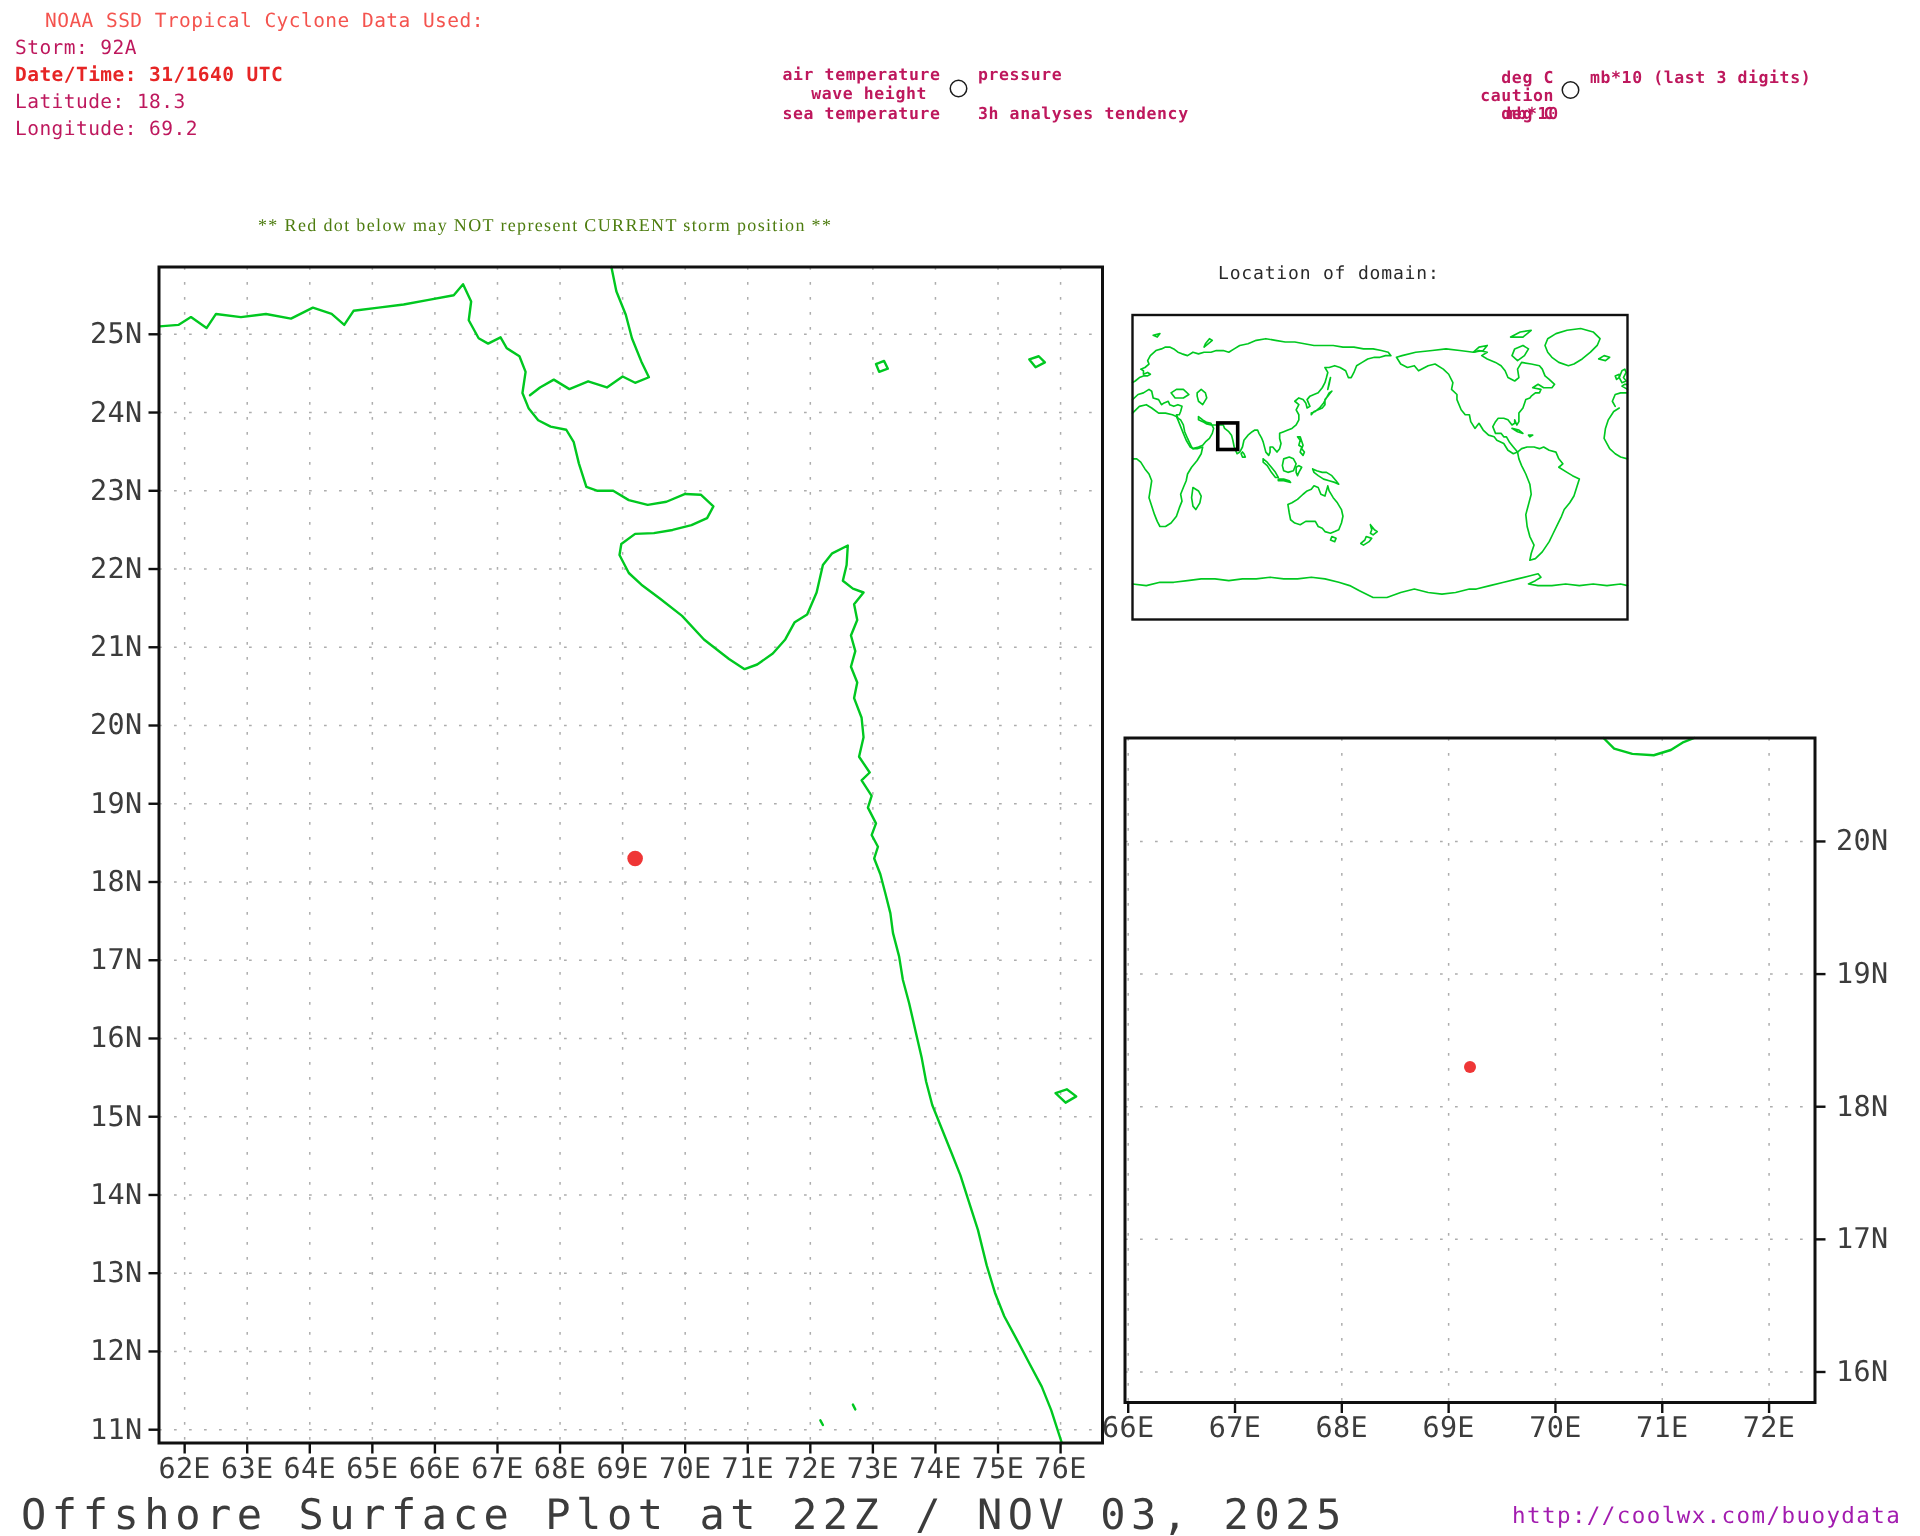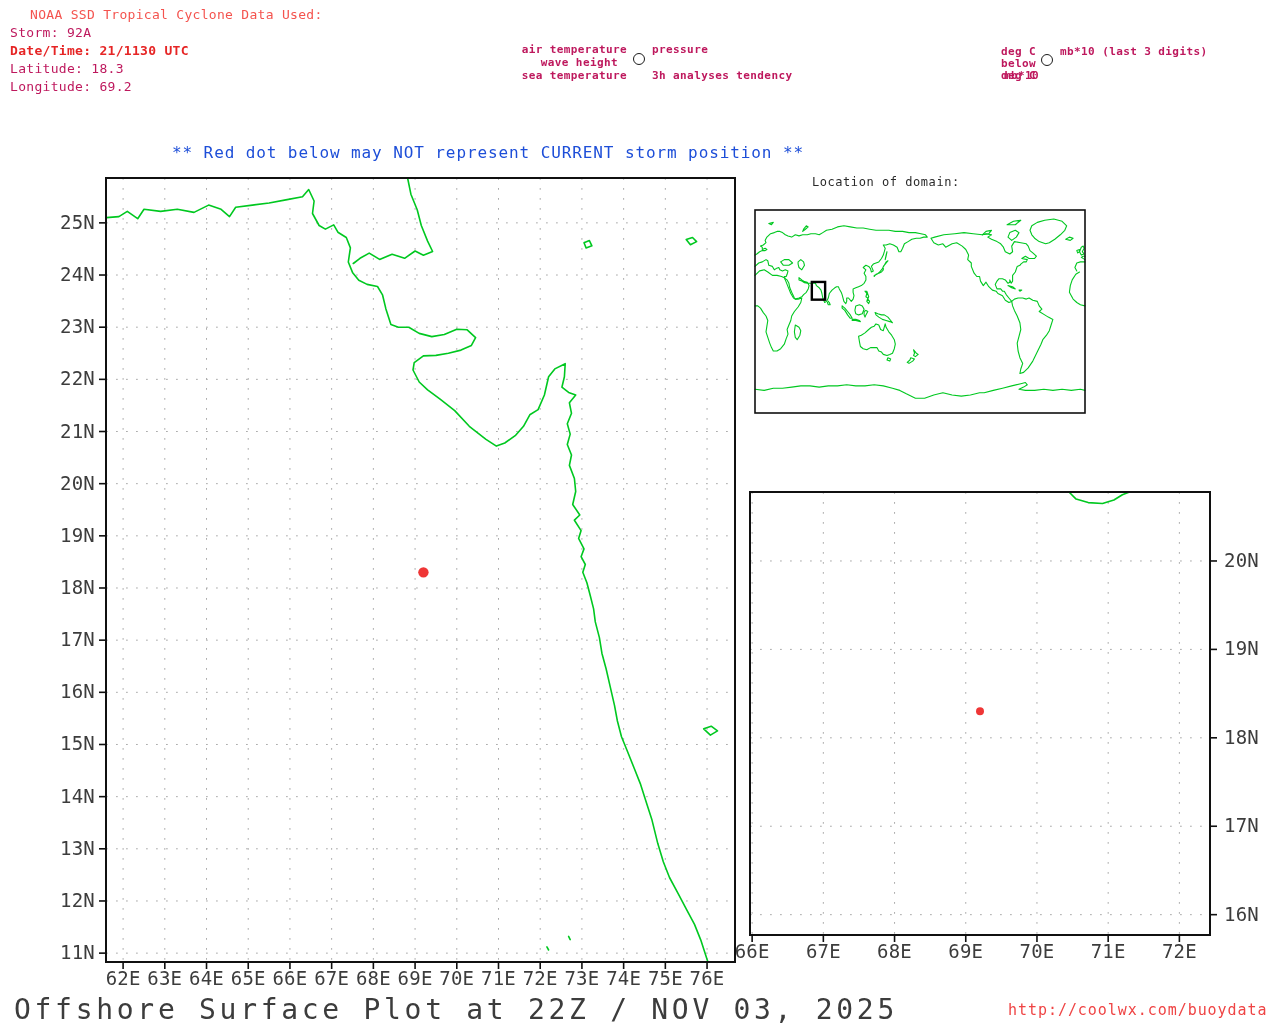--- a/index.html
+++ b/index.html
@@ -4,26 +4,26 @@
 <style>
   html,body{margin:0;padding:0;background:#ffffff;}
   #app{position:relative;width:1280px;height:1024px;background:#ffffff;overflow:hidden;
        font-family:"DejaVu Sans Mono",monospace;}
   #plot-svg{position:absolute;left:0;top:0;}
   .txt{position:absolute;white-space:pre;color:#be185d;}
   .hdr{font-size:13px;letter-spacing:0.3px;}
   .salmon{color:#f4534e;margin-left:20px;}
   .dred{color:#e62525;font-weight:bold;}
   .caution{font-size:20px;letter-spacing:2.6px;color:#f4534e;}
-  .warning{font-size:16px;letter-spacing:0.9px;color:#1d4ed8;}
+  .warning{font-size:12px;letter-spacing:0.9px;color:#4d7c0f;font-family:Liberation Serif, serif;}
   .leg{font-size:11px;letter-spacing:0.4px;font-weight:bold;}
   .legR{text-align:right;width:200px;}
   .domlbl{font-size:12px;letter-spacing:0.55px;color:#2a2a2a;}
   .ftitle{font-size:28px;letter-spacing:3.7px;color:#3c3c3c;}
-  .furl{font-size:15px;letter-spacing:0.95px;color:#ef4444;}
+  .furl{font-size:15px;letter-spacing:0.95px;color:#a21caf;}
   .legcircle{position:absolute;width:10px;height:10px;border:1.5px solid #1c1c1c;border-radius:50%;}
 </style>
 </head>
 <body>
 
 <div id="app">
 
   <svg id="plot-svg" width="1280" height="1024" viewBox="0 0 1280 1024">
       <g>
         <line x1="123.1014588859415" y1="178" x2="123.1014588859415" y2="962" stroke="#adadad" stroke-width="1" stroke-dasharray="1.8 8.2"></line>
@@ -203,34 +203,34 @@
         <line x1="1210" y1="649.3932135728544" x2="1217" y2="649.3932135728544" stroke="#101010" stroke-width="1.6"></line>
         <text x="1224" y="655.3932135728544" text-anchor="start" fill="#3c3c3c" style="font-family:&quot;DejaVu Sans Mono&quot;,monospace;font-size:19px;letter-spacing:0.2px">19N</text>
         <line x1="1210" y1="560.9700598802397" x2="1217" y2="560.9700598802397" stroke="#101010" stroke-width="1.6"></line>
         <text x="1224" y="566.9700598802397" text-anchor="start" fill="#3c3c3c" style="font-family:&quot;DejaVu Sans Mono&quot;,monospace;font-size:19px;letter-spacing:0.2px">20N</text>
         <circle cx="980" cy="711.2894211576846" r="4" fill="#ef3636"></circle>
       </g>
     </svg>
 
   <div class="txt hdr salmon" style="left:10px;top:7px">NOAA SSD Tropical Cyclone Data Used:</div>
   <div class="txt hdr" style="left:10px;top:25px">Storm: 92A</div>
-  <div class="txt hdr dred" style="left:10px;top:43px">Date/Time: 21/1130 UTC</div>
+  <div class="txt hdr dred" style="left:10px;top:43px">Date/Time: 31/1640 UTC</div>
   <div class="txt hdr" style="left:10px;top:61px">Latitude: 18.3</div>
   <div class="txt hdr" style="left:10px;top:79px">Longitude: 69.2</div>
 
 
   <div class="txt leg legR" style="left:427px;top:43px">air temperature</div>
   <div class="txt leg legR" style="left:418px;top:56px">wave height</div>
   <div class="txt leg legR" style="left:427px;top:69px">sea temperature</div>
   <div class="legcircle" style="left:633px;top:53px"></div>
   <div class="txt leg" style="left:652px;top:43px">pressure</div>
   <div class="txt leg" style="left:652px;top:69px">3h analyses tendency</div>
 
   <div class="txt leg legR" style="left:836px;top:45px">deg C</div>
-  <div class="txt leg legR" style="left:836px;top:57px">below</div>
+  <div class="txt leg legR" style="left:836px;top:57px">caution</div>
   <div class="txt leg legR" style="left:836px;top:69px">deg C</div>
   <div class="legcircle" style="left:1041px;top:54px"></div>
   <div class="txt leg" style="left:1060px;top:45px">mb*10 (last 3 digits)</div>
   <div class="txt leg" style="left:1004px;top:69px">mb*10</div>
 
   <div class="txt warning" style="left:172px;top:143px">** Red dot below may NOT represent CURRENT storm position **</div>
 
   <div class="txt domlbl" style="left:812px;top:175px">Location of domain:</div>
 
   <div class="txt ftitle" style="left:14px;top:993px">Offshore Surface Plot at 22Z / NOV 03, 2025</div>

